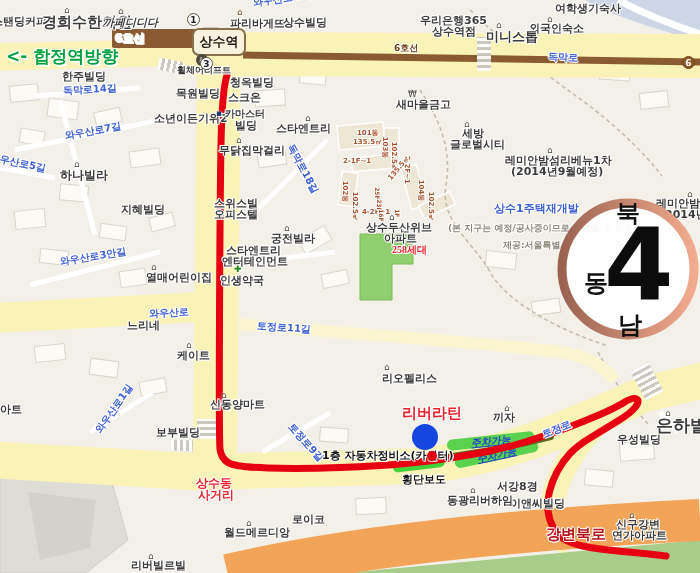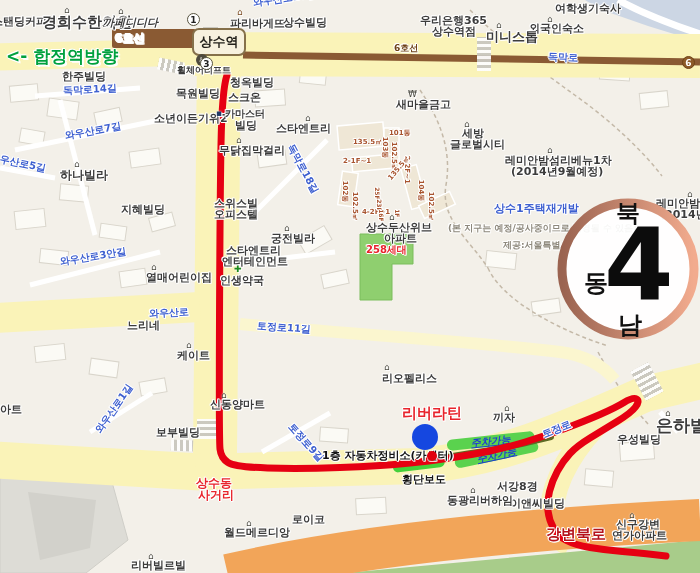--- a/index.html
+++ b/index.html
@@ -178,21 +178,21 @@
       <div class="lbl" style="left: 396px; top: 99px; font-size: 11px; color: rgb(60, 60, 60); z-index: 5; text-align: center;">새마을금고</div>
       <div class="lbl" style="left: 253px; top: -2px; font-size: 10px; color: rgb(61, 95, 208); z-index: 5; transform: rotate(-8deg); transform-origin: left center;">와우산로10길</div>
       <div class="lbl" style="left: 154px; top: 113px; font-size: 11px; color: rgb(60, 60, 60); z-index: 5;">소년이든기위2</div>
       <div class="lbl" style="left: 225px; top: 109px; font-size: 10px; color: rgb(60, 60, 60); z-index: 5;">카마스터</div>
       <div class="lbl" style="left: 235px; top: 120px; font-size: 11px; color: rgb(60, 60, 60); z-index: 5;">빌딩</div>
       <div class="lbl" style="left: 65px; top: 131px; font-size: 10px; color: rgb(61, 95, 208); z-index: 5; transform: rotate(-10deg); transform-origin: left center;">와우산로7길</div>
       <div class="lbl" style="left: -10px; top: 152px; font-size: 10px; color: rgb(61, 95, 208); z-index: 5; transform: rotate(12deg); transform-origin: left center;">와우산로5길</div>
       <div class="lbl" style="left: 219px; top: 145px; font-size: 11px; color: rgb(60, 60, 60); z-index: 5;">무닭집막걸리</div>
       <div class="lbl" style="left: 276px; top: 123px; font-size: 11px; color: rgb(60, 60, 60); z-index: 5;">스타엔트리</div>
       <div class="lbl" style="left: 290px; top: 140px; font-size: 10px; color: rgb(61, 95, 208); z-index: 5; transform: rotate(62deg); transform-origin: left center;">독막로18길</div>
-      <div class="lbl" style="left: 357px; top: 130px; font-size: 7px; color: rgb(168, 84, 47); z-index: 5; margin-left: 32px;">101동</div>
+      <div class="lbl" style="left: 357px; top: 130px; font-size: 7px; color: rgb(168, 84, 47); z-index: 5;">101동</div>
       <div class="lbl" style="left: 353px; top: 139px; font-size: 7px; color: rgb(168, 84, 47); z-index: 5;">135.5㎡</div>
       <div class="lbl" style="left: 384px; top: 133px; font-size: 7px; color: rgb(168, 84, 47); z-index: 5; transform: rotate(90deg); transform-origin: left center;">103동</div>
       <div class="lbl" style="left: 393px; top: 138px; font-size: 7px; color: rgb(168, 84, 47); z-index: 5; transform: rotate(90deg); transform-origin: left center;">102.5㎡</div>
       <div class="lbl" style="left: 343px; top: 158px; font-size: 7px; color: rgb(168, 84, 47); z-index: 5;">2-1F~1</div>
       <div class="lbl" style="left: 406px; top: 152px; font-size: 7px; color: rgb(168, 84, 47); z-index: 5; transform: rotate(90deg); transform-origin: left center;">2-2F~1</div>
       <div class="lbl" style="left: 390px; top: 176px; font-size: 7px; color: rgb(168, 84, 47); z-index: 5; transform: rotate(-50deg); transform-origin: left center;">135.5㎡</div>
       <div class="lbl" style="left: 344px; top: 177px; font-size: 7px; color: rgb(168, 84, 47); z-index: 5; transform: rotate(90deg); transform-origin: left center;">102동</div>
       <div class="lbl" style="left: 354px; top: 188px; font-size: 7px; color: rgb(168, 84, 47); z-index: 5; transform: rotate(90deg); transform-origin: left center;">102.5㎡</div>
       <div class="lbl" style="left: 420px; top: 176px; font-size: 7px; color: rgb(168, 84, 47); z-index: 5; transform: rotate(90deg); transform-origin: left center;">104동</div>
       <div class="lbl" style="left: 430px; top: 188px; font-size: 7px; color: rgb(168, 84, 47); z-index: 5; transform: rotate(90deg); transform-origin: left center;">102.5㎡</div>
@@ -207,21 +207,21 @@
       <div class="lbl" style="left: 511px; top: 166px; font-size: 11px; color: rgb(60, 60, 60); z-index: 5;">(2014년9월예정)</div>
       <div class="lbl" style="left: 656px; top: 198px; font-size: 11px; color: rgb(60, 60, 60); z-index: 5;">레미안밤섬리</div>
       <div class="lbl" style="left: 660px; top: 209px; font-size: 11px; color: rgb(60, 60, 60); z-index: 5;">(2014년9월</div>
       <div class="lbl" style="left: 60px; top: 169px; font-size: 12px; color: rgb(60, 60, 60); z-index: 5;">하나빌라</div>
       <div class="lbl" style="left: 121px; top: 204px; font-size: 11px; color: rgb(60, 60, 60); z-index: 5;">지혜빌딩</div>
       <div class="lbl" style="left: 214px; top: 198px; font-size: 11px; color: rgb(60, 60, 60); z-index: 3;">스위스빌</div>
       <div class="lbl" style="left: 214px; top: 209px; font-size: 11px; color: rgb(60, 60, 60); z-index: 3;">오피스텔</div>
       <div class="lbl" style="left: 271px; top: 233px; font-size: 11px; color: rgb(60, 60, 60); z-index: 5;">궁전빌라</div>
       <div class="lbl" style="left: 366px; top: 222px; font-size: 11px; color: rgb(60, 60, 60); z-index: 5;">상수두산위브</div>
       <div class="lbl" style="left: 384px; top: 233px; font-size: 11px; color: rgb(60, 60, 60); z-index: 5;">아파트</div>
-      <div class="lbl" style="left: 366px; top: 245px; font-size: 10px; color: rgb(232, 36, 44); z-index: 5;">258세대</div>
+      <div class="lbl" style="left: 392px; top: 245px; font-size: 10px; color: rgb(232, 36, 44); z-index: 5; font-family: Liberation Serif, serif;">258세대</div>
       <div class="lbl" style="left: 494px; top: 203px; font-size: 11px; color: rgb(61, 95, 208); z-index: 5;">상수1주택재개발</div>
       <div class="lbl" style="left: 448px; top: 224px; font-size: 9px; color: rgb(141, 136, 124); z-index: 5;">(본 지구는 예정/공사중이므로 변경될 수 있음)</div>
       <div class="lbl" style="left: 503px; top: 241px; font-size: 9px; color: rgb(141, 136, 124); z-index: 5;">제공:서울특별시</div>
       <div class="lbl" style="left: 226px; top: 245px; font-size: 11px; color: rgb(60, 60, 60); z-index: 3;">스타엔트리</div>
       <div class="lbl" style="left: 222px; top: 256px; font-size: 11px; color: rgb(60, 60, 60); z-index: 3;">엔터테인먼트</div>
       <div class="lbl" style="left: 220px; top: 275px; font-size: 11px; color: rgb(60, 60, 60); z-index: 3;">인생약국</div>
       <div class="lbl" style="left: 60px; top: 257px; font-size: 10px; color: rgb(61, 95, 208); z-index: 5; transform: rotate(-9deg); transform-origin: left center;">와우산로3안길</div>
       <div class="lbl" style="left: 146px; top: 272px; font-size: 11px; color: rgb(60, 60, 60); z-index: 5;">열매어린이집</div>
       <div class="lbl" style="left: 149px; top: 309px; font-size: 10px; color: rgb(61, 95, 208); z-index: 5; transform: rotate(-3deg); transform-origin: left center;">와우산로</div>
       <div class="lbl" style="left: 127px; top: 320px; font-size: 11px; color: rgb(60, 60, 60); z-index: 5;">느리네</div>

